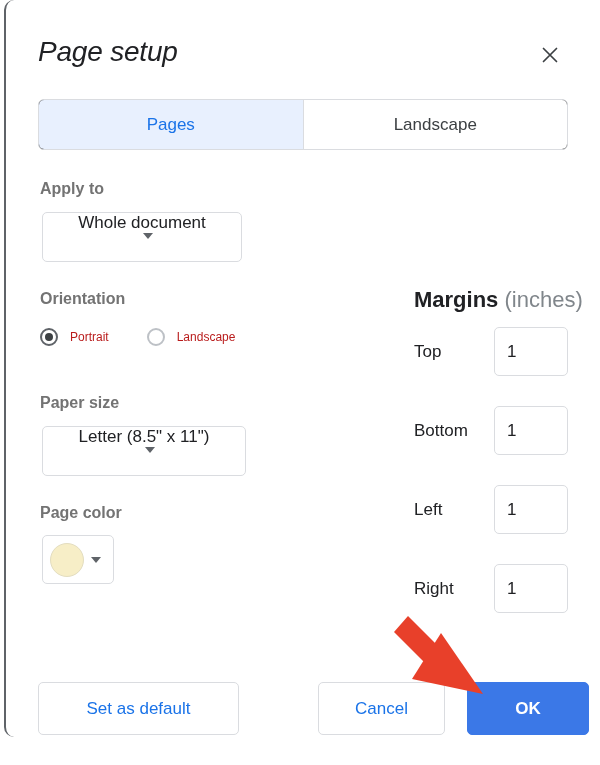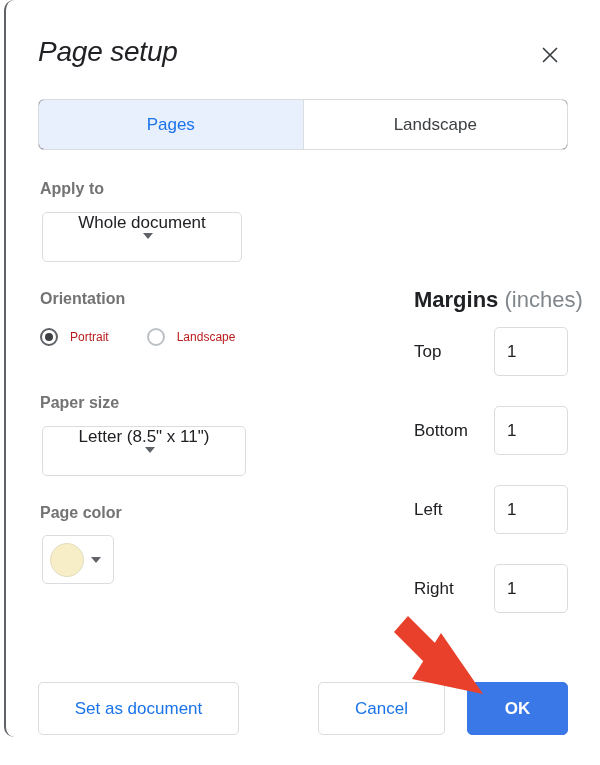--- a/index.html
+++ b/index.html
@@ -349,26 +349,26 @@
     <div class="margin-row" style="top:485px;">
       <span class="margin-name">Left</span>
       <input class="margin-input" type="text" value="1" style="">
     </div>
     <div class="margin-row" style="top:564px;">
       <span class="margin-name">Right</span>
       <input class="margin-input" type="text" value="1" style="">
     </div>
 
     <div class="btn btn-outline" style="left:32px; top:682px; width:201px;">
-      <span>Set as document</span>
+      <span>Set as default</span>
     </div>
     <div class="btn btn-outline" style="left:312px; top:682px; width:127px;">
       <span>Cancel</span>
     </div>
-    <div class="btn btn-primary" style="left:461px; top:682px; width:101px;">
+    <div class="btn btn-primary" style="left:461px; top:682px; width:122px;">
       <span>OK</span>
     </div>
 
   </div>
 
   <svg class="arrow-layer" viewBox="0 0 600 765" xmlns="http://www.w3.org/2000/svg">
     <g fill="#e8402a">
       <polygon points="408,616 444,652 430,668 394,632" fill="#e8402a"></polygon>
       <polygon points="441,633 483,694 412,679" fill="#e8402a"></polygon>
     </g>

